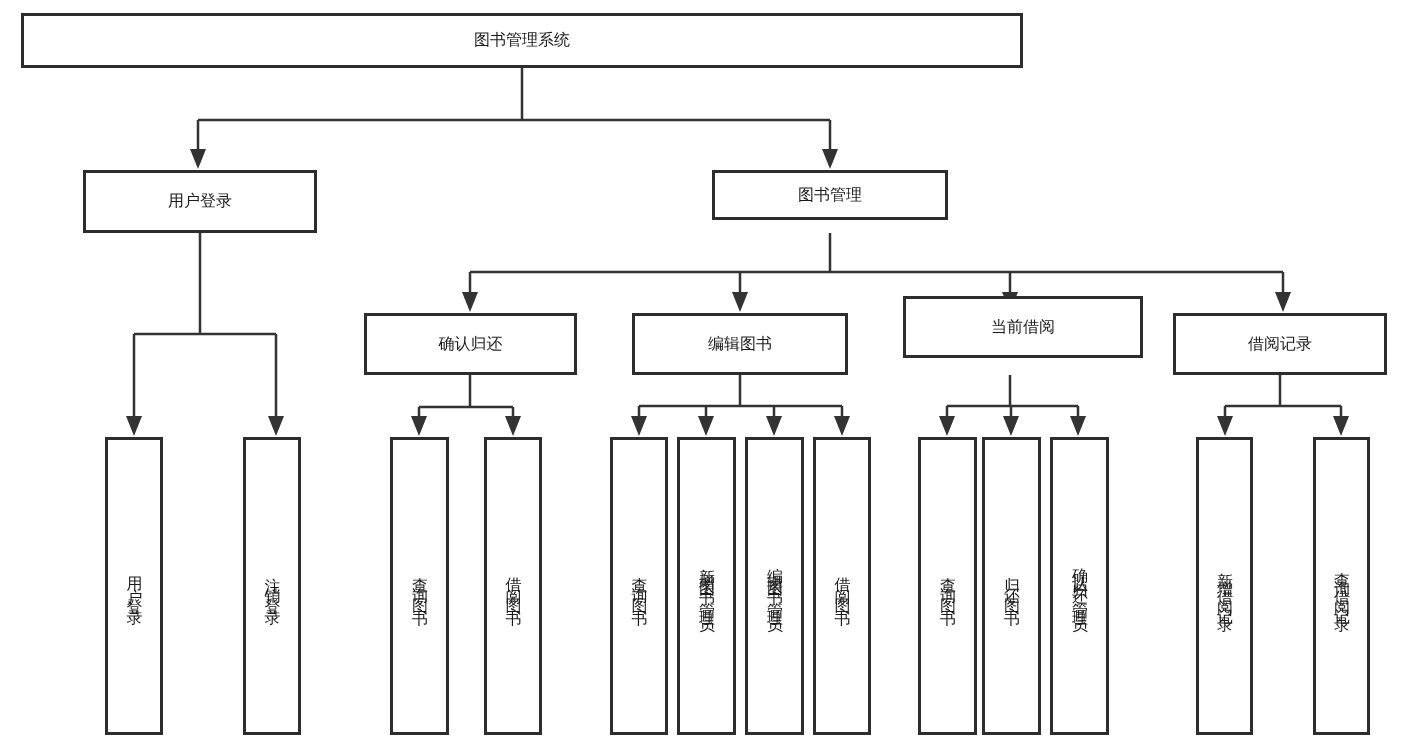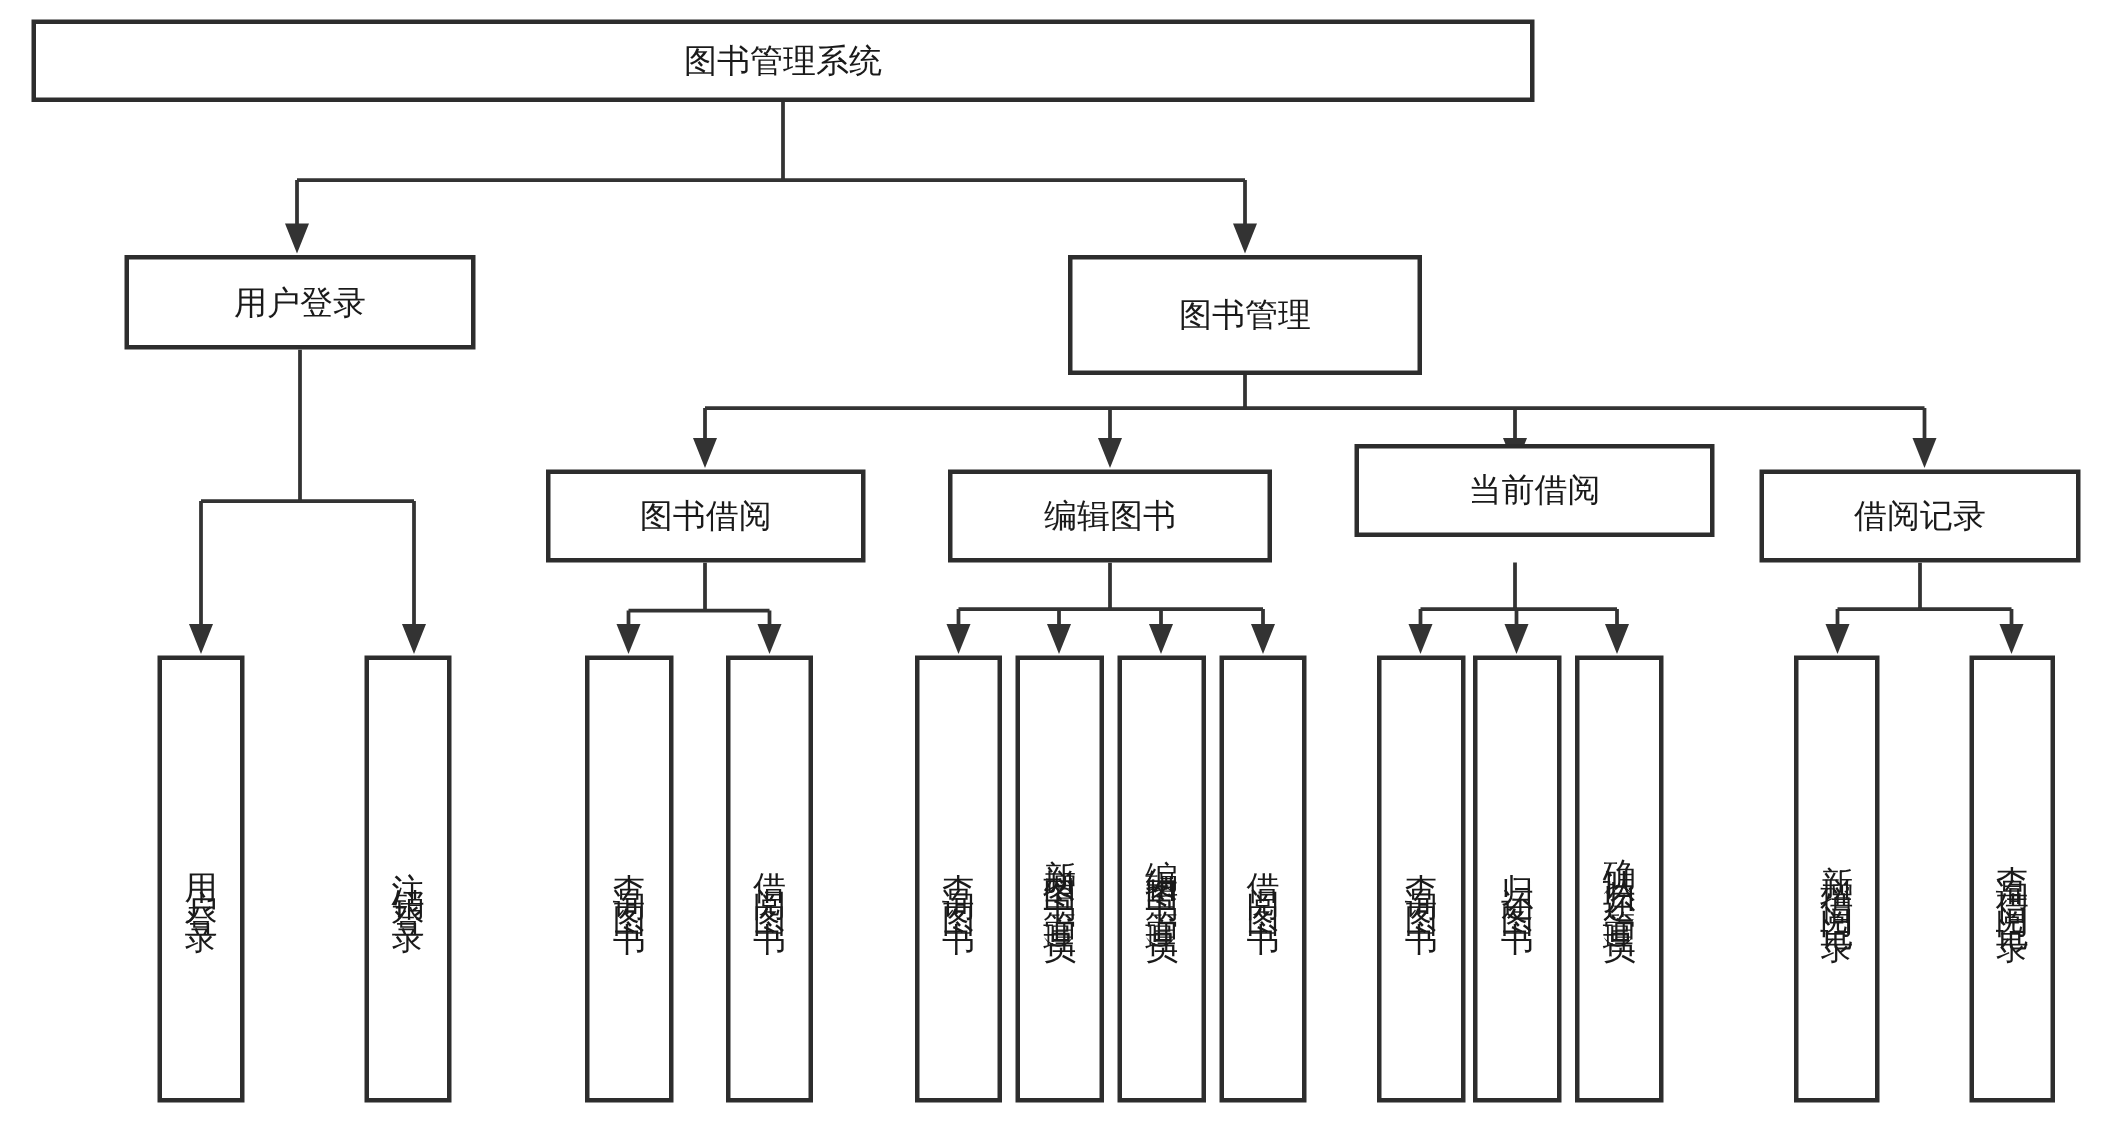--- a/index.html
+++ b/index.html
@@ -24,21 +24,21 @@
   }
   .box {
     position: absolute;
     box-sizing: border-box;
     border: 3px solid #2d2d2d;
     background: #ffffff;
     display: flex;
     align-items: center;
     justify-content: center;
     color: #1a1a1a;
-    font-size: 22px;
+    font-size: 16px;
     text-align: center;
   }
   .v-box {
     writing-mode: vertical-rl;
     letter-spacing: 11px;
   }
   .v-box.medium {
     letter-spacing: 9px;
   }
   .v-box.long {
@@ -88,23 +88,23 @@
       <polygon points="1003,416 1019,416 1011,436"></polygon>
       <polygon points="1070,416 1086,416 1078,436"></polygon>
       <polygon points="1217,416 1233,416 1225,436"></polygon>
       <polygon points="1333,416 1349,416 1341,436"></polygon>
     </g>
   </svg>
 
   <div class="box" style="left:21px; top:13px; width:1002px; height:55px;">图书管理系统</div>
 
   <div class="box" style="left:83px; top:170px; width:234px; height:63px;">用户登录</div>
-  <div class="box" style="left:712px; top:170px; width:236px; height:80px;">图书管理</div>
+  <div class="box" style="left:712px; top:170px; width:236px; height:50px;">图书管理</div>
 
-  <div class="box" style="left:364px; top:313px; width:213px; height:62px;">图书借阅</div>
+  <div class="box" style="left:364px; top:313px; width:213px; height:62px;">确认归还</div>
   <div class="box" style="left:632px; top:313px; width:216px; height:62px;">编辑图书</div>
   <div class="box" style="left:903px; top:296px; width:240px; height:62px;">当前借阅</div>
   <div class="box" style="left:1173px; top:313px; width:214px; height:62px;">借阅记录</div>
 
   <div class="box v-box" style="left:105px; top:437px; width:58px; height:298px;">用户登录</div>
   <div class="box v-box" style="left:243px; top:437px; width:58px; height:298px;">注销登录</div>
 
   <div class="box v-box" style="left:390px; top:437px; width:59px; height:298px;">查询图书</div>
   <div class="box v-box" style="left:484px; top:437px; width:58px; height:298px;">借阅图书</div>
 

